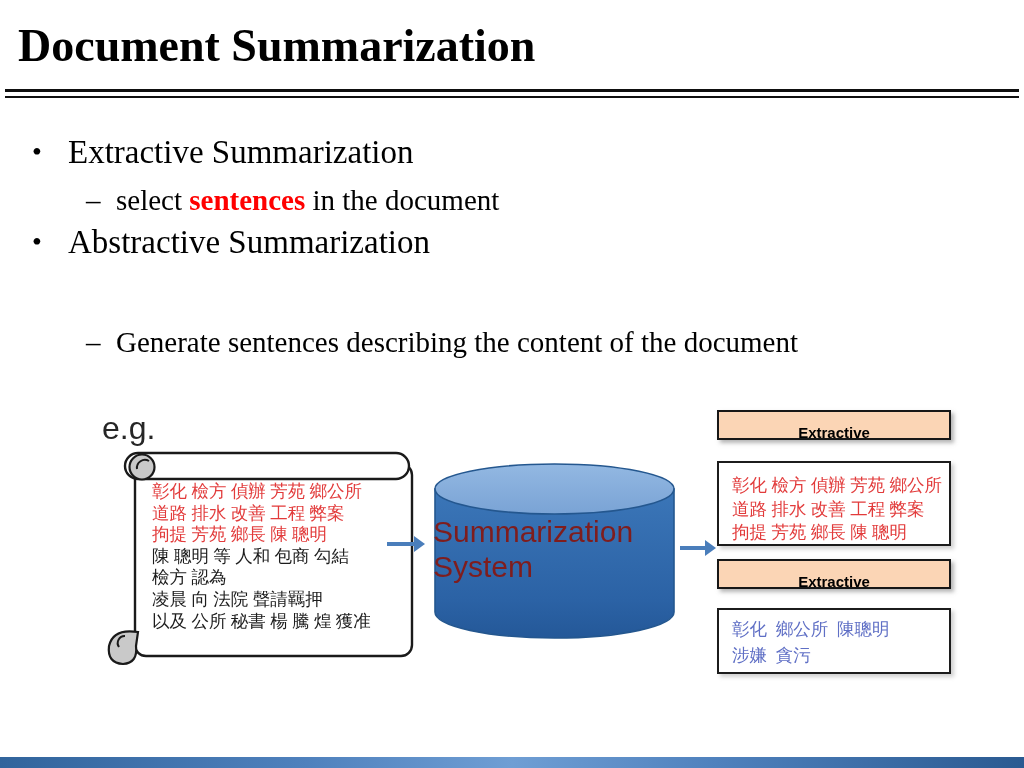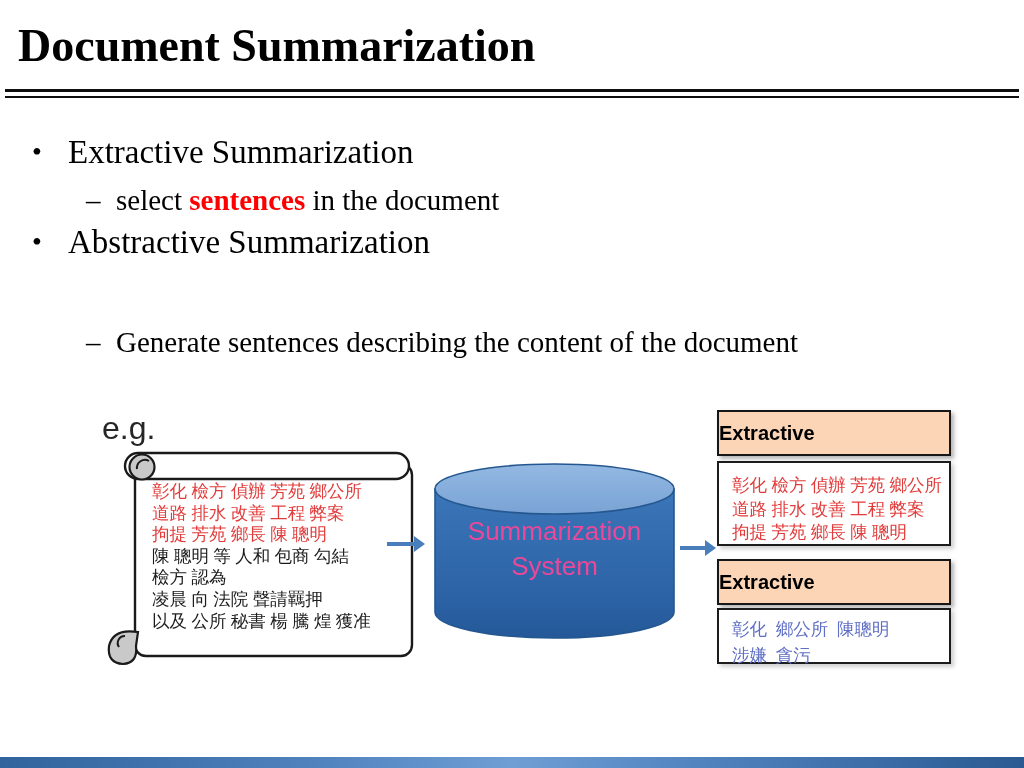--- a/index.html
+++ b/index.html
@@ -43,40 +43,40 @@
   .arrow{position:absolute;height:4px;background:#4A7EBB;}
   .arrow::after{
     content:"";position:absolute;right:-11px;top:-6px;width:0;height:0;
     border-left:11px solid #4A7EBB;border-top:8px solid transparent;border-bottom:8px solid transparent;
   }
   .arrow1{left:387px;top:542px;width:27px;}
   .arrow2{left:680px;top:546px;width:25px;}
   
   .cyl-wrap{position:absolute;left:433px;top:462px;width:243px;height:180px;}
   .cyl-text{
-    position:absolute;left:0;top:52px;width:100%;text-align:center;
-    color:#ec4899;font-size:26px;line-height:35px;
+    position:absolute;left:0;top:52px;width:100%;text-align:left;
+    color:#7f1d1d;font-size:30px;line-height:35px;
     font-family:"Liberation Sans","DejaVu Sans",sans-serif;
   }
   
   .hdr-box{
-    position:absolute;left:717px;width:234px;height:46px;box-sizing:border-box;
+    position:absolute;left:717px;width:234px;height:30px;box-sizing:border-box;
     background:#FBD5B5;border:2px solid #171717;
     box-shadow:3px 3px 4px rgba(110,110,110,0.5);
-    line-height:42px;font-size:20px;font-weight:bold;color:#000;
+    text-align:center;line-height:42px;font-size:15px;font-weight:bold;color:#000;
     font-family:"Liberation Sans","DejaVu Sans",sans-serif;
   }
   .hdr-ex{top:410px;} .hdr-ab{top:559px;}
   .out-box{
     position:absolute;left:717px;width:234px;box-sizing:border-box;
     background:#ffffff;border:2px solid #1c1c1c;
     box-shadow:3px 3px 4px rgba(150,150,150,0.45);
   }
   .box-ex{top:461px;height:85px;padding:11px 0 0 13px;}
-  .box-ab{top:608px;height:56px;padding:7px 0 3px 13px;}
+  .box-ab{top:608px;height:66px;padding:7px 0 3px 13px;}
   .out-line{font-size:17.5px;line-height:23.5px;white-space:pre;
     font-family:"Liberation Serif","DejaVu Serif",serif;}
   .ab-line{color:#5F6FC5;line-height:25.5px;}
   
   .footer-bar{
     position:absolute;left:0;top:757px;width:1024px;height:11px;
     background:linear-gradient(90deg,#31649c 0%,#4f81bd 30%,#6f9ed4 50%,#4f81bd 70%,#2a5a91 100%);
   }
 </style>
 </head>

